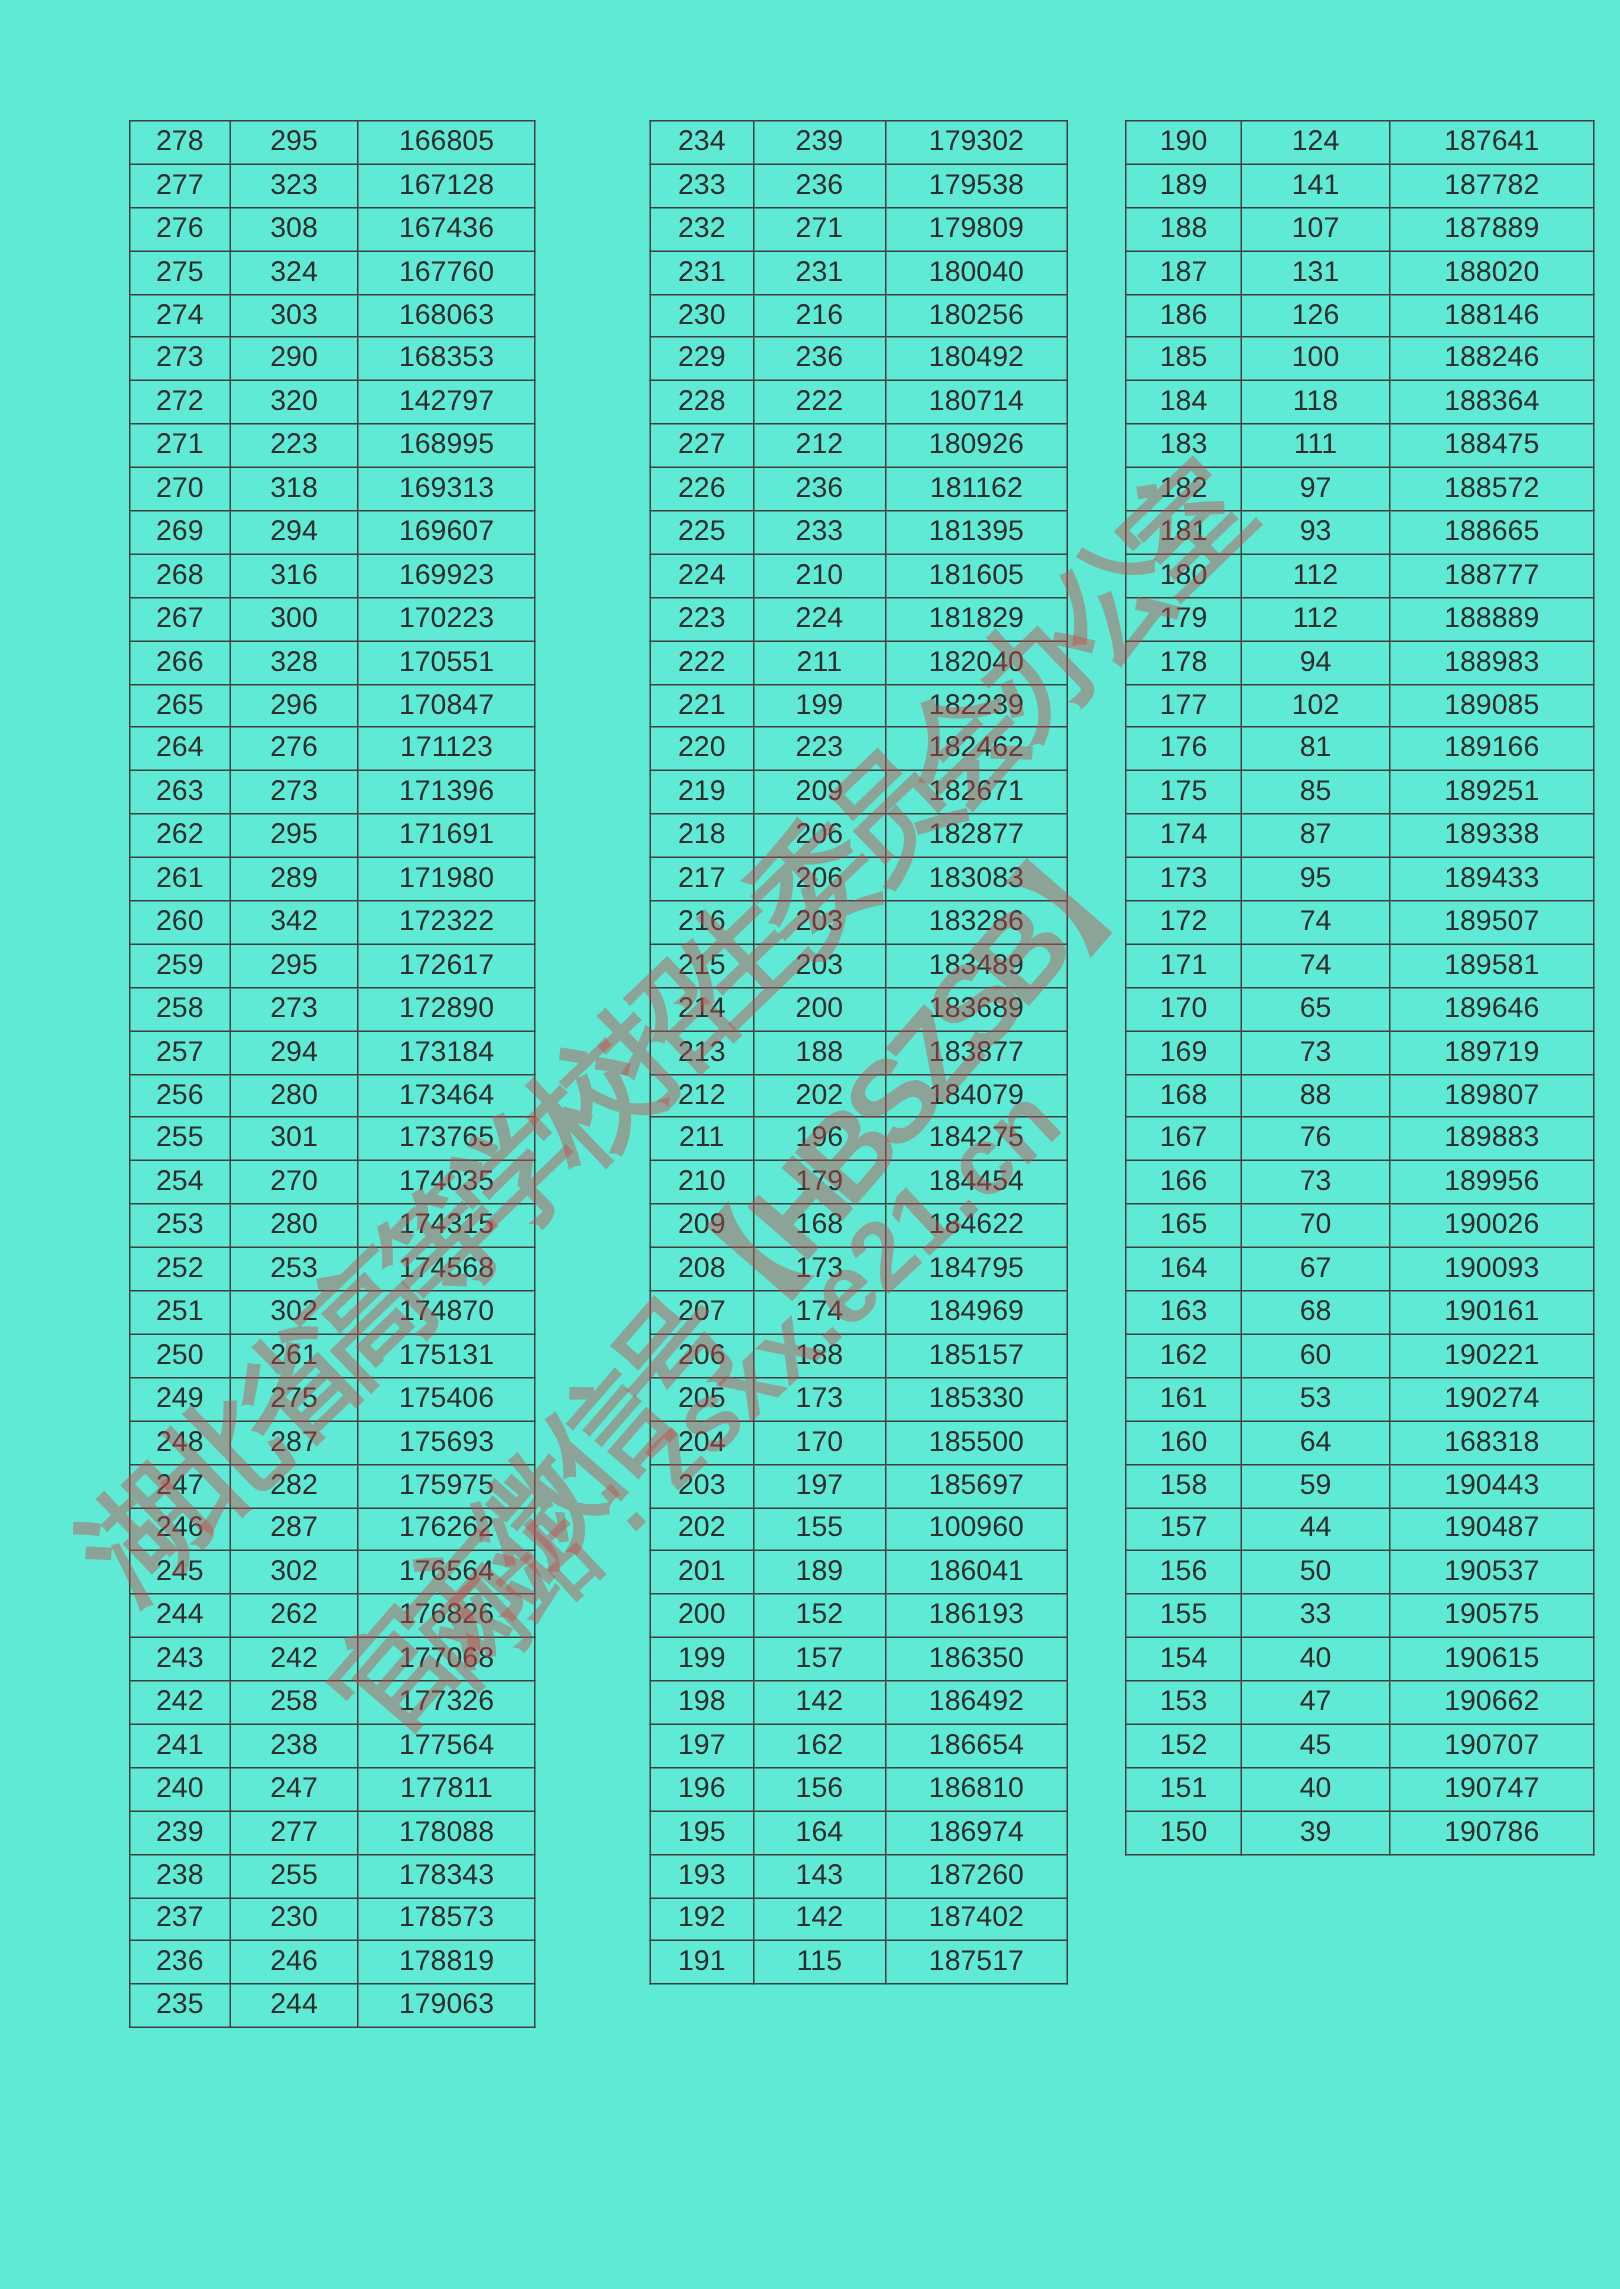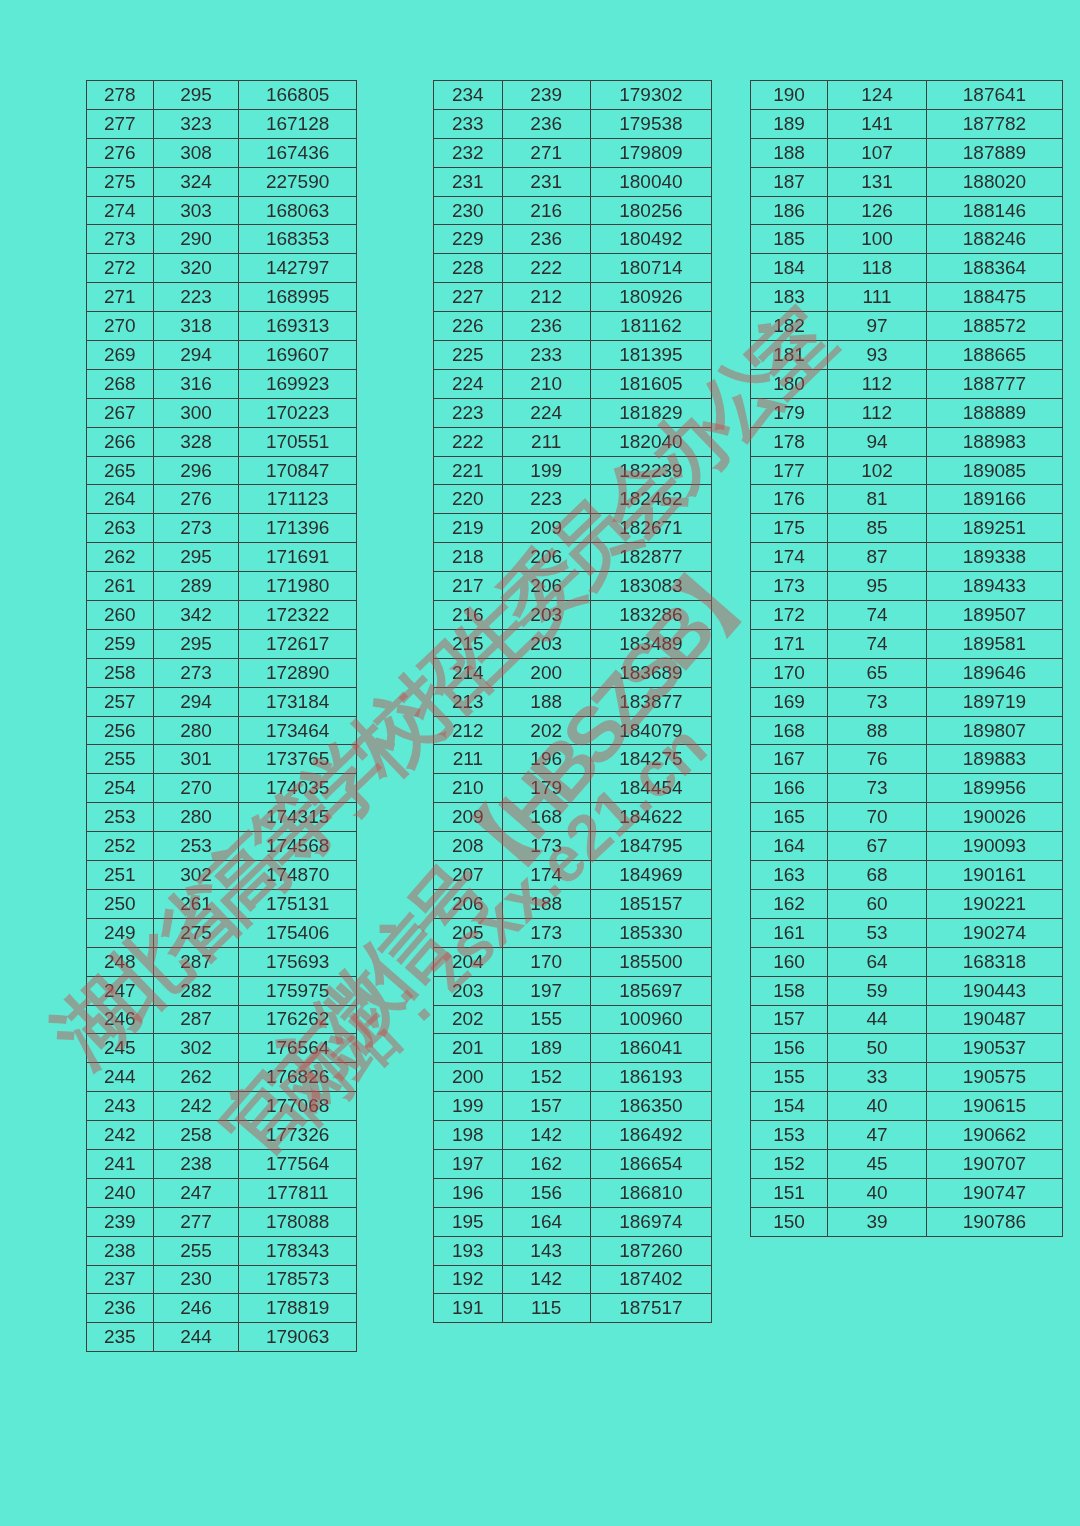--- a/index.html
+++ b/index.html
@@ -57,21 +57,21 @@
           <td>167128</td>
         </tr>
         <tr>
           <td>276</td>
           <td>308</td>
           <td>167436</td>
         </tr>
         <tr>
           <td>275</td>
           <td>324</td>
-          <td>227590</td>
+          <td>167760</td>
         </tr>
         <tr>
           <td>274</td>
           <td>303</td>
           <td>168063</td>
         </tr>
         <tr>
           <td>273</td>
           <td>290</td>
           <td>168353</td>

